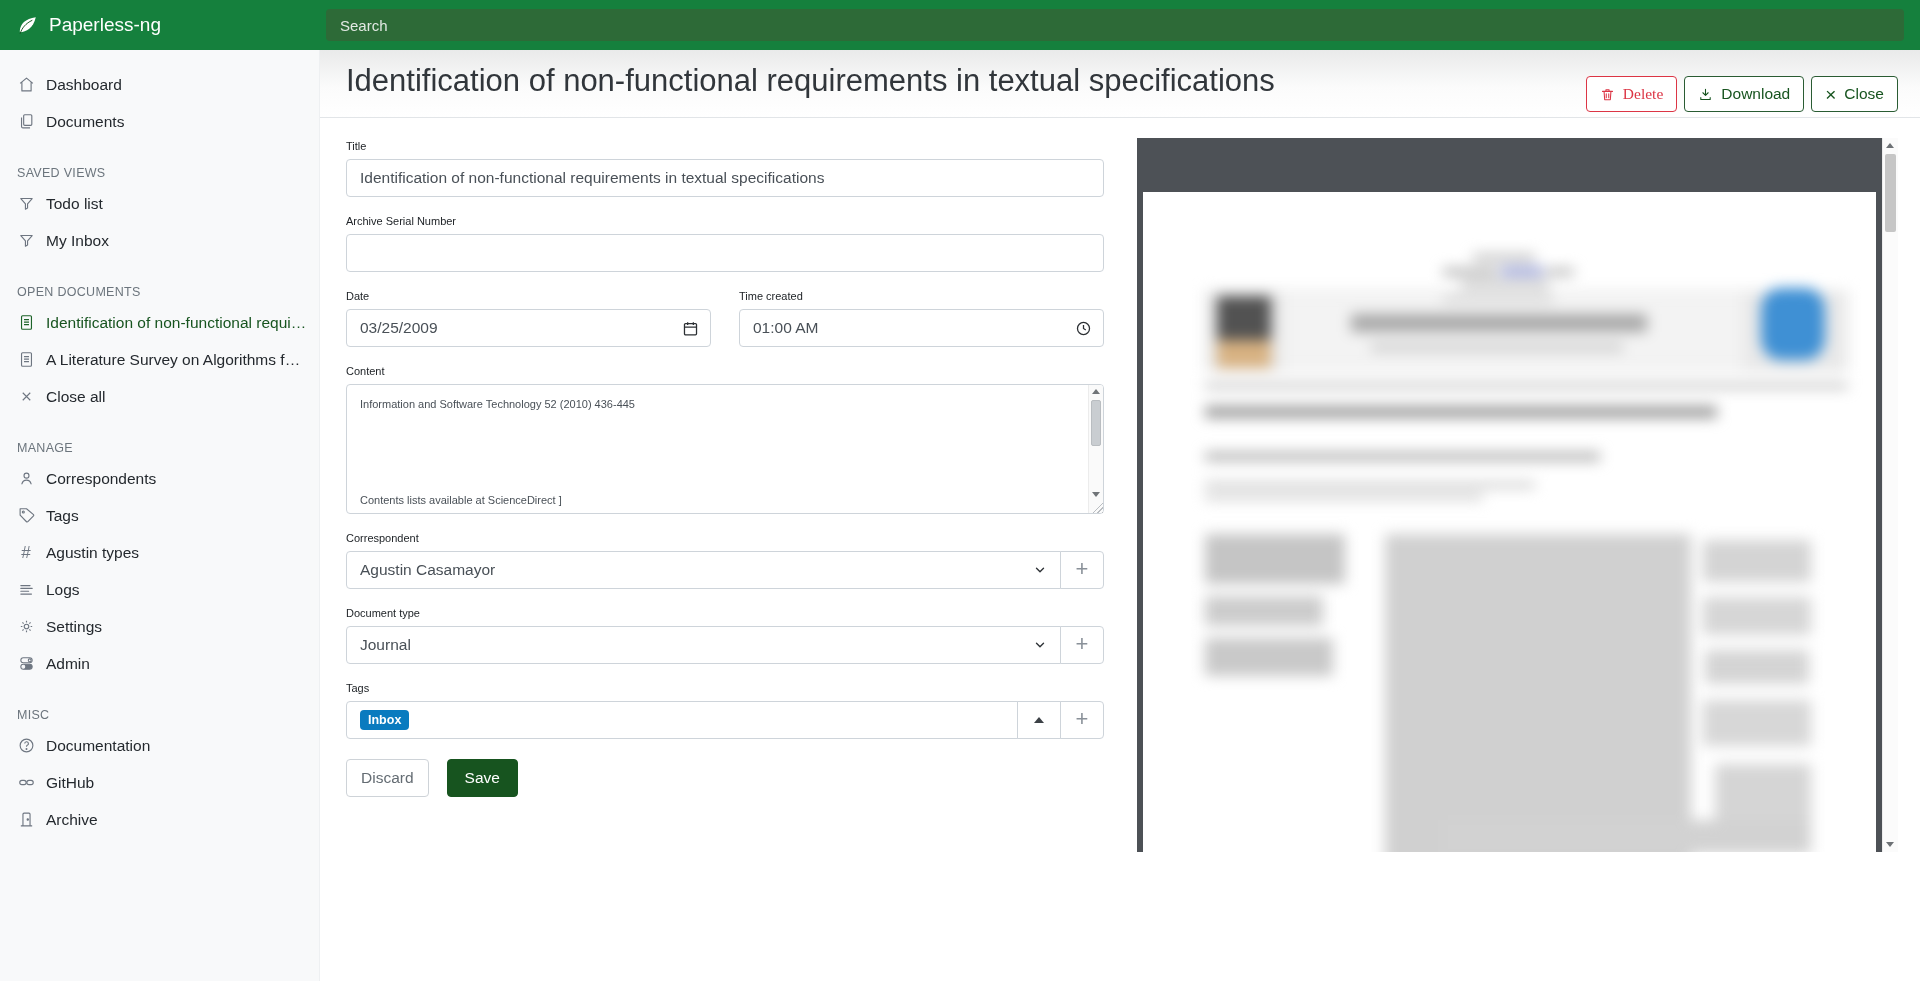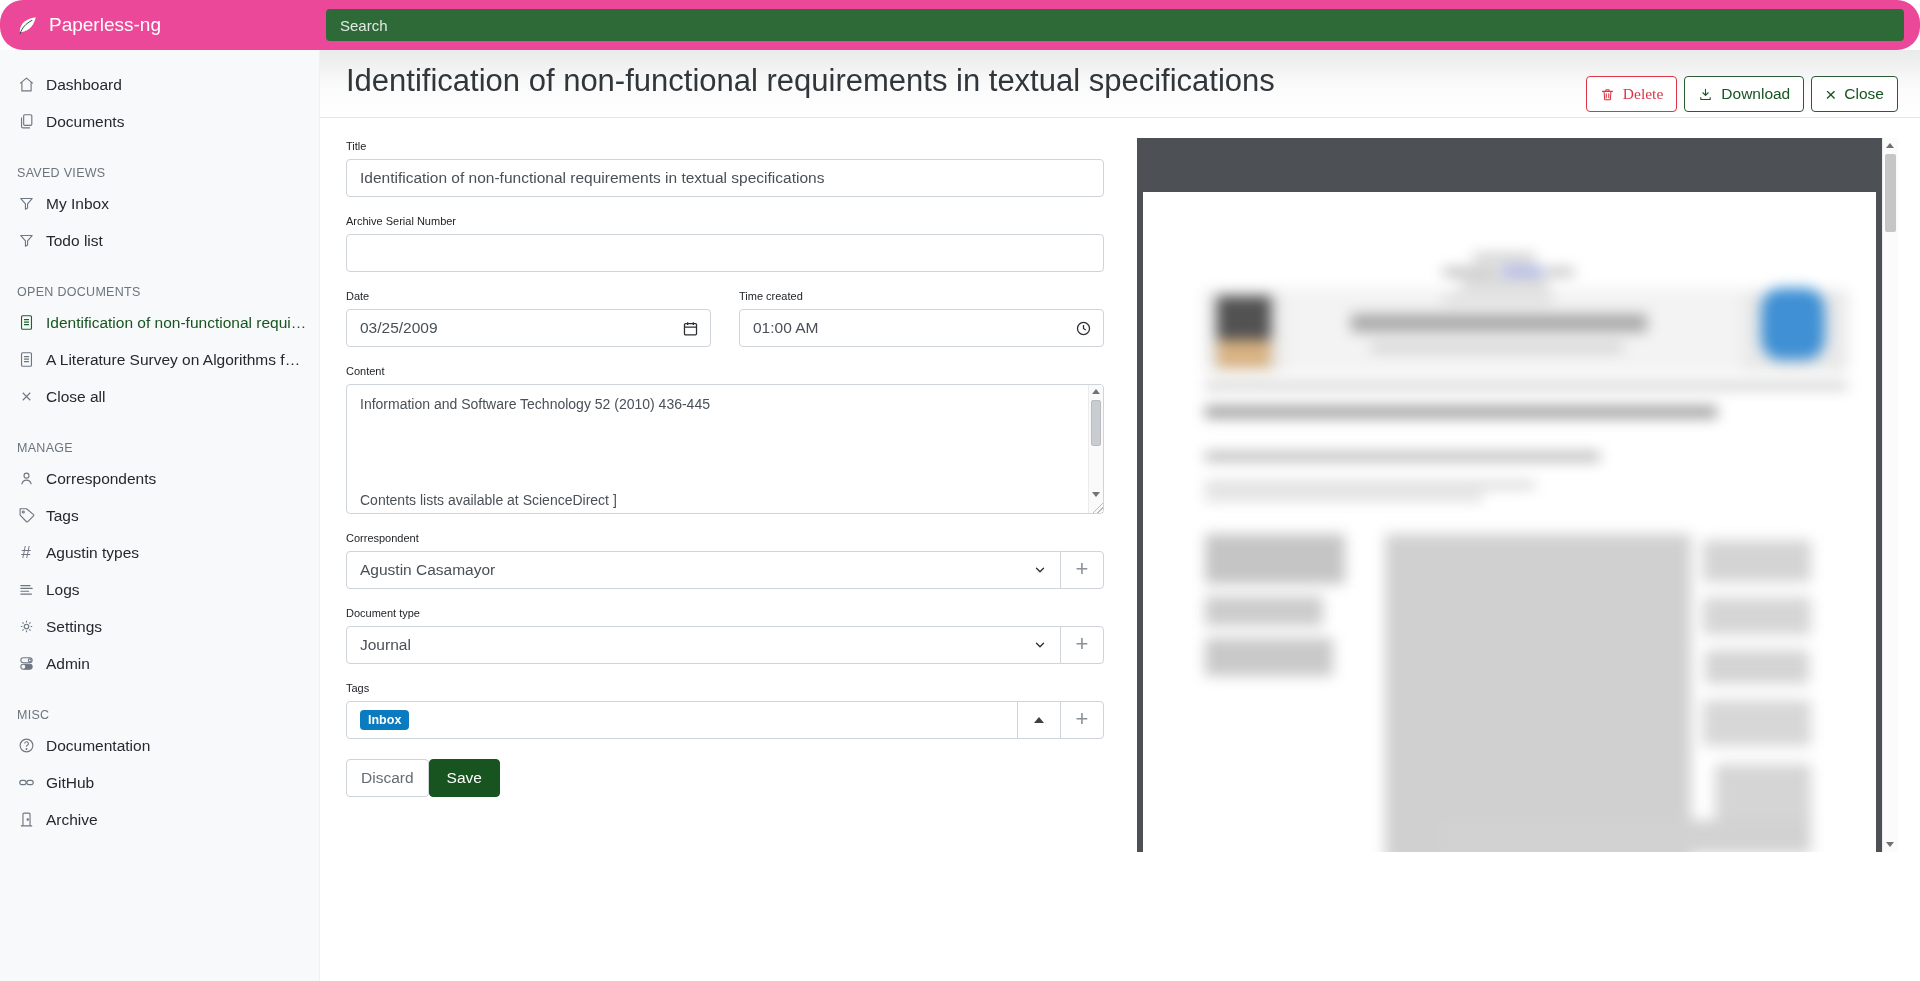--- a/index.html
+++ b/index.html
@@ -3,21 +3,21 @@
 <meta charset="utf-8">
 <style>
   * { box-sizing: border-box; }
   html,body { margin:0; padding:0; }
   body {
     width:1920px; height:981px; position:relative; overflow:hidden;
     background:#fff; color:#212529;
     font-family:"Liberation Sans", sans-serif;
   }
   
-  .navbar { position:absolute; left:0; top:0; width:1920px; height:50px; background:#ec4899; z-index:20;border-radius:23px; }
+  .navbar { position:absolute; left:0; top:0; width:1920px; height:50px; background:#15803d; z-index:20; }
   .brand { position:absolute; left:0; top:0; width:320px; height:50px; display:flex; align-items:center; gap:11px; padding-left:17px; color:#fff; font-size:19px; }
   .brand svg { flex:0 0 auto; }
   .search-input {
     position:absolute; left:326px; top:9px; width:1578px; height:32px;
     background:#2d6a37; border:none; border-radius:4px; color:#fff;
     font-size:15px; padding:0 14px; font-family:inherit; outline:none;
   }
   .search-input::placeholder { color:#e2e9e3; opacity:1; }
 
   
@@ -52,21 +52,21 @@
     font-family:inherit; outline:none; display:flex; align-items:center;
   }
   input.ctl { display:block; }
   .row2 { display:flex; gap:28px; }
   .col { flex:1; position:relative; }
   .field-icon { position:absolute; right:12px; bottom:10px; color:#2b2f33; pointer-events:none; display:flex; }
 
   .textarea-wrap { position:relative; }
   .ctl-area {
     width:100%; height:130px; border:1px solid #ced4da; border-radius:4px;
-    font-size:14px; color:#495057; padding:7px 26px 7px 13px; resize:none;
+    font-size:11px; color:#495057; padding:7px 26px 7px 13px; resize:none;
     line-height:24px; font-family:inherit; outline:none; overflow:hidden; display:block;
   }
   .fake-sb { position:absolute; right:1px; top:1px; bottom:1px; width:15px; background:#fafafa; border-left:1px solid #ececec; border-radius:0 3px 3px 0; }
   .sb-thumb { position:absolute; top:15px; left:2px; width:10px; height:46px; background:#c9cdd1; border:1px solid #b9bdc1; border-radius:2px; }
   .tri-up    { width:0; height:0; border-left:4px solid transparent; border-right:4px solid transparent; border-bottom:5px solid #707478; position:absolute; left:3px; top:4px; }
   .tri-down  { width:0; height:0; border-left:4px solid transparent; border-right:4px solid transparent; border-top:5px solid #707478; position:absolute; left:3px; bottom:16px; }
   .resize-grip { position:absolute; right:1px; bottom:1px; width:12px; height:12px;
     background:
       linear-gradient(135deg, transparent 0 55%, #b9bdc1 55% 62%, transparent 62% 74%, #b9bdc1 74% 81%, transparent 81% 92%, #b9bdc1 92% 100%);
   }
@@ -74,21 +74,21 @@
   .input-group { display:flex;align-items:center; }
   .input-group .ctl { flex:1; border-radius:4px 0 0 4px; position:relative; }
   .grp-btn { width:44px; height:38px; border:1px solid #ced4da; background:#fff; margin-left:-1px;
     display:flex; align-items:center; justify-content:center; cursor:pointer; padding:0; }
   .grp-btn:last-child { border-radius:0 4px 4px 0; }
   .plus-glyph { font-size:22px; font-weight:300; color:#8a9199; line-height:1; margin-top:-2px; }
   .tri-up-btn { width:0; height:0; border-left:5px solid transparent; border-right:5px solid transparent; border-bottom:6px solid #3c4146; }
   .select-chevron { margin-left:auto; display:flex; color:#2f3337; }
   .tag-badge { background:#0a7bbf; color:#fff; font-size:12.5px; font-weight:700; padding:4px 8px; border-radius:4px; line-height:1; }
 
-  .form-actions { display:flex; margin-top:20px; }
+  .form-actions { display:flex; gap:18px; margin-top:20px; }
   .btn-discard { height:38px; padding:0 14px; background:#fff; border:1px solid #ced3d8; border-radius:4px; color:#646c73; font-size:15.5px; font-family:inherit; cursor:pointer; }
   .btn-save { height:38px; padding:0 17px; background:#17541f; border:1px solid #17541f; border-radius:4px; color:#fff; font-size:15.5px; font-family:inherit; cursor:pointer; }
 
   
   .preview { position:absolute; left:1137px; top:138px; width:761px; height:714px; }
   .pdf-dark { position:absolute; left:0; top:0; right:16px; bottom:0; background:#4d5156; }
   .pdf-page { position:absolute; left:6px; right:6px; top:54px; bottom:0; background:#fff; overflow:hidden; }
   .page-blur { position:absolute; left:0; top:0; right:0; bottom:0; filter:blur(7px); }
   .bb { position:absolute; }
   .pv-sb { position:absolute; right:0; top:0; bottom:0; width:16px; background:#fbfbfb; border-left:1px solid #ececec; }
@@ -132,29 +132,29 @@
     <span class="lbl">Documents</span>
   </div>
 
   <div class="nav-section-header">SAVED VIEWS</div>
   <div class="nav-item">
     <span class="icn">
       <svg width="17" height="17" viewBox="0 0 24 24" fill="none" stroke="currentColor" stroke-width="1.6" stroke-linejoin="round">
           <path d="M4 5h16l-6.5 7.5v6L10.5 20v-7.5L4 5z"></path>
         </svg>
     </span>
+    <span class="lbl">Todo list</span>
+  </div>
+  <div class="nav-item">
+    <span class="icn">
+      <svg width="17" height="17" viewBox="0 0 24 24" fill="none" stroke="currentColor" stroke-width="1.6" stroke-linejoin="round">
+          <path d="M4 5h16l-6.5 7.5v6L10.5 20v-7.5L4 5z"></path>
+        </svg>
+    </span>
     <span class="lbl">My Inbox</span>
-  </div>
-  <div class="nav-item">
-    <span class="icn">
-      <svg width="17" height="17" viewBox="0 0 24 24" fill="none" stroke="currentColor" stroke-width="1.6" stroke-linejoin="round">
-          <path d="M4 5h16l-6.5 7.5v6L10.5 20v-7.5L4 5z"></path>
-        </svg>
-    </span>
-    <span class="lbl">Todo list</span>
   </div>
 
   <div class="nav-section-header">OPEN DOCUMENTS</div>
   <div class="nav-item active">
     <span class="icn">
       <svg width="17" height="17" viewBox="0 0 24 24" fill="none" stroke="currentColor" stroke-width="1.6" stroke-linejoin="round">
           <rect x="5" y="2.5" width="14" height="19" rx="1.5"></rect>
           <path d="M8.5 8h7M8.5 11.5h7M8.5 15h7"></path>
         </svg>
     </span>

